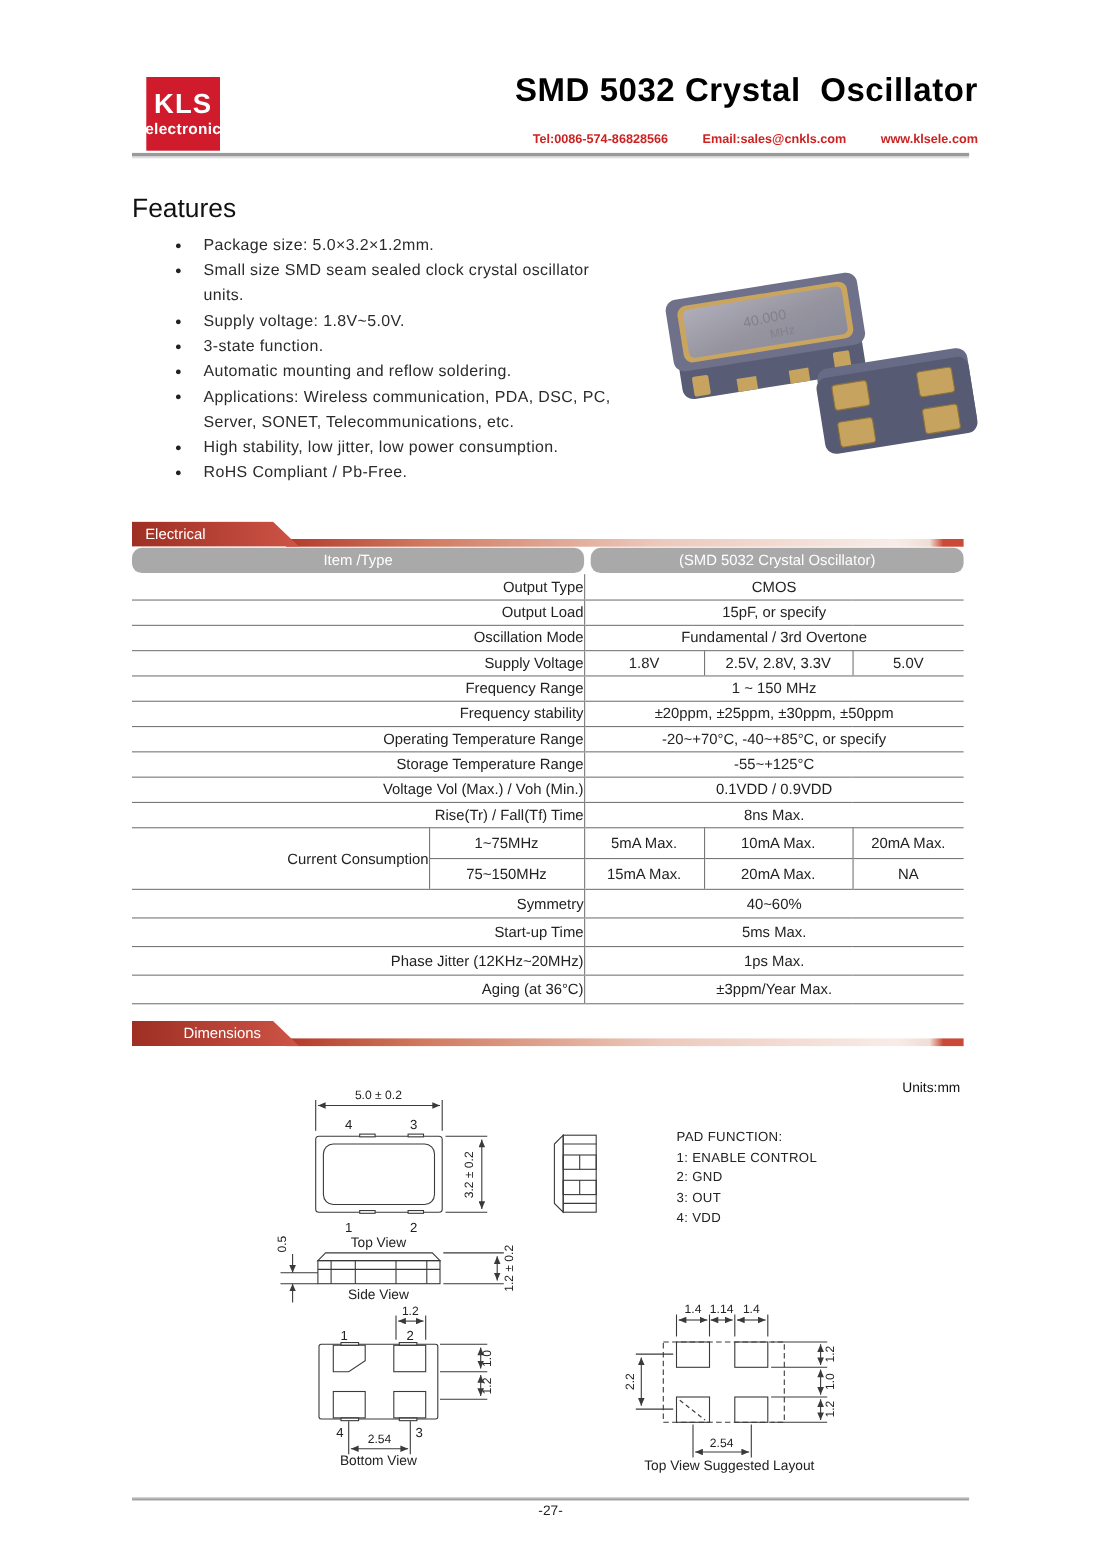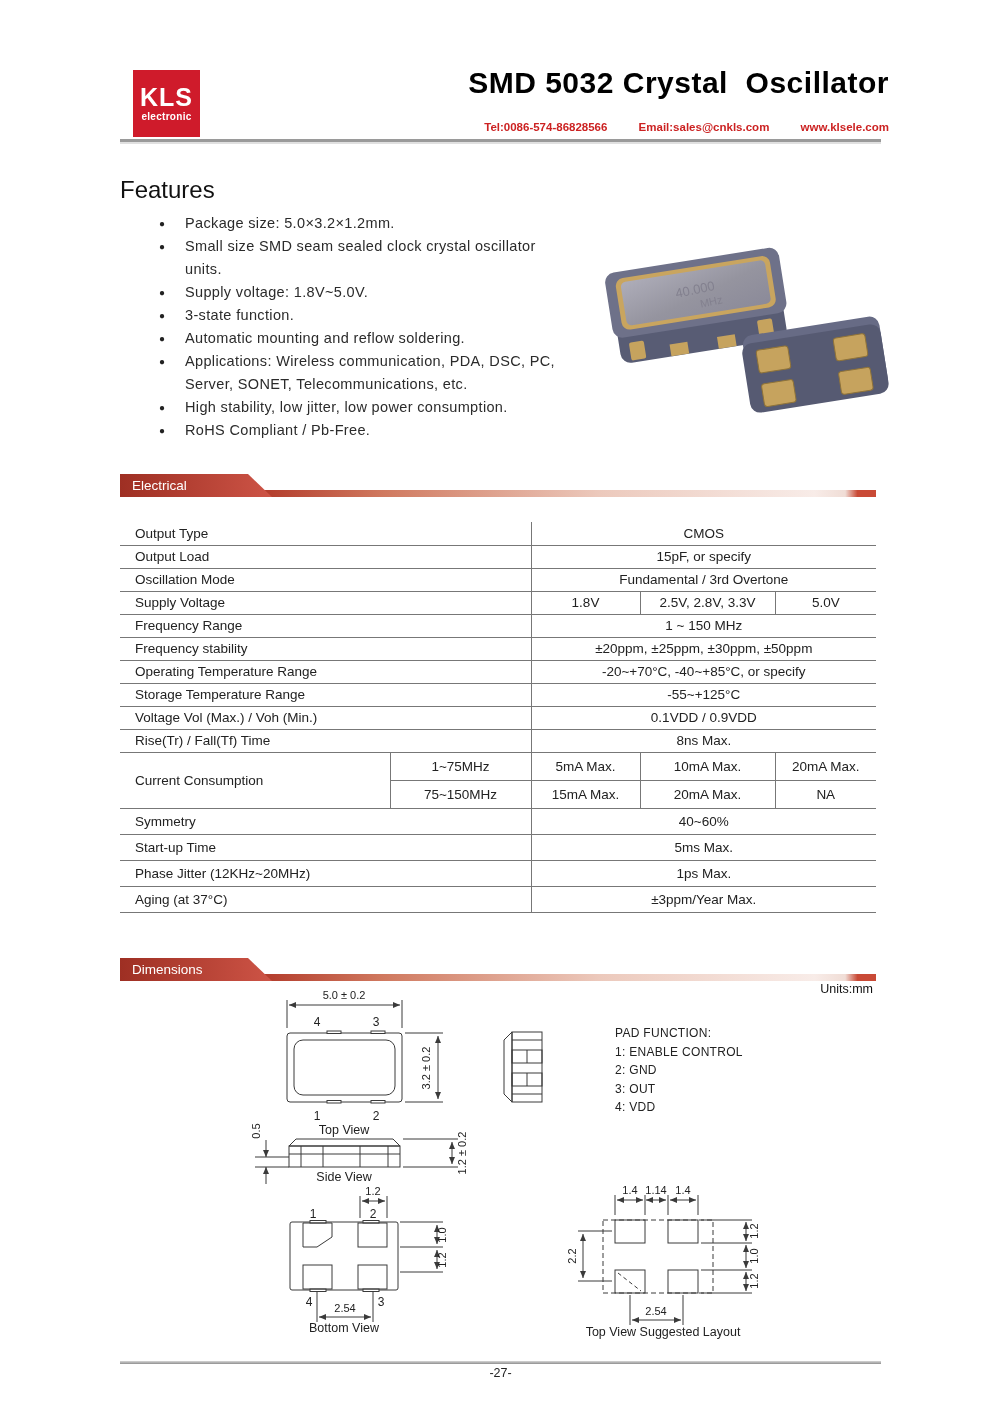--- a/index.html
+++ b/index.html
@@ -3,21 +3,21 @@
 <meta charset="utf-8">
 <style>
   html,body{margin:0;padding:0;background:#fff;}
   .page{position:relative;width:1001px;height:1415px;margin:0 auto;background:#fff;
         font-family:"Liberation Sans",sans-serif;color:#222;overflow:hidden;}
 
   
   .logo{position:absolute;left:133px;top:70px;width:67px;height:67px;background:var(--c-logo,#cf1b2b);
         display:flex;flex-direction:column;align-items:center;justify-content:center;}
   .logo .kls{color:#fff;font-weight:bold;font-size:25px;letter-spacing:1px;line-height:24px;}
-  .logo .sub{color:#fff;font-weight:bold;font-size:10px;letter-spacing:0.3px;margin-top:2px;}
+  .logo .sub{color:#fff;font-weight:bold;font-size:14px;letter-spacing:0.3px;margin-top:2px;}
   .doc-title{position:absolute;top:66px;right:112px;font-size:30px;font-weight:bold;color:#000;
              letter-spacing:0.5px;white-space:pre;}
   .contact{position:absolute;top:121px;right:112px;font-size:11.5px;color:var(--c-contact,#cc2222);white-space:nowrap;}
   .contact span{margin-left:28px;font-weight:bold;}
   .contact span:first-child{margin-left:0;}
   .header-rule{position:absolute;left:120px;top:139px;width:761px;height:3px;background:#9a9a9a;box-shadow:0 2px 0 #e0e0e0;}
 
   
   .features-heading{position:absolute;left:120px;top:176px;font-size:24px;color:#111;}
   ul.features{position:absolute;left:146px;top:200px;width:418px;list-style:none;margin:12px;padding:0;}
@@ -37,21 +37,21 @@
 
   
   .col-bars{position:absolute;left:120px;top:498px;width:756px;display:flex;gap:6px;}
   .col-bar{height:23px;background:var(--c-bar,#a9a9a9);border-radius:9px;color:#fff;font-size:13.5px;
            line-height:23px;text-align:center;}
   .col-bar.left{width:411px;}
   .col-bar.right{flex:1;}
   table.spec{position:absolute;left:120px;top:522px;width:756px;border-collapse:collapse;table-layout:fixed;}
   table.spec td{border-bottom:1px solid var(--c-line,#777);font-size:13.5px;color:#222;vertical-align:middle;
                 padding:0;overflow:hidden;white-space:nowrap;}
-  table.spec td.item{text-align:left;padding-left:15px;}
+  table.spec td.item{text-align:right;padding-left:15px;}
   table.spec td.val,table.spec td.sub{text-align:center;}
   table.spec td.bl{border-left:1px solid var(--c-line,#777);}
   table.spec tr{height:23px;}
   table.spec tr.tall{height:28px;}
   table.spec tr.med{height:26px;}
 
   
   .pad-function{position:absolute;left:615px;top:1024px;width:210px;font-size:12px;color:#222;}
   .pad-function .pf-head{line-height:18.5px;letter-spacing:0.3px;}
   .pad-function .pf-line{line-height:18.5px;letter-spacing:0.3px;}
@@ -118,20 +118,24 @@
       <rect x="240" y="96" width="32" height="23" rx="3" fill="#c6a35e" stroke="#8f7339"></rect>
       <rect x="162" y="130" width="32" height="23" rx="3" fill="#c6a35e" stroke="#8f7339"></rect>
       <rect x="240" y="130" width="32" height="23" rx="3" fill="#c6a35e" stroke="#8f7339"></rect>
     </g>
   </svg>
 
   <div class="banner" style="top:474px;">
     <div class="strip"></div>
     <div class="label">Electrical Specifications</div>
   </div>
+  <div class="col-bars">
+    <div class="col-bar left">Item /Type</div>
+    <div class="col-bar right">(SMD 5032 Crystal Oscillator)</div>
+  </div>
   <table class="spec">
     <colgroup>
         <col style="width:270px">
         <col style="width:141px">
         <col style="width:109px">
         <col style="width:135px">
         <col style="width:101px">
       </colgroup>
     <tbody>
         <tr>
@@ -195,27 +199,27 @@
         </tr>
         <tr class="med">
           <td colspan="2" class="item">Start-up Time</td>
           <td colspan="3" class="val bl">5ms Max.</td>
         </tr>
         <tr class="med">
           <td colspan="2" class="item">Phase Jitter (12KHz~20MHz)</td>
           <td colspan="3" class="val bl">1ps Max.</td>
         </tr>
         <tr class="med">
-          <td colspan="2" class="item">Aging (at 37°C)</td>
+          <td colspan="2" class="item">Aging (at 36°C)</td>
           <td colspan="3" class="val bl">±3ppm/Year Max.</td>
         </tr>
       </tbody>
   </table>
 
-  <div class="banner" style="top:958px;">
+  <div class="banner" style="top:928px;text-align:center;">
     <div class="strip"></div>
     <div class="label">Dimensions</div>
   </div>
   <div class="units">Units:mm</div>
 
   <div class="pad-function">
     <div class="pf-head">PAD FUNCTION:</div>
     <div>
         <div class="pf-line">1: ENABLE CONTROL</div>
         <div class="pf-line">2: GND</div>

